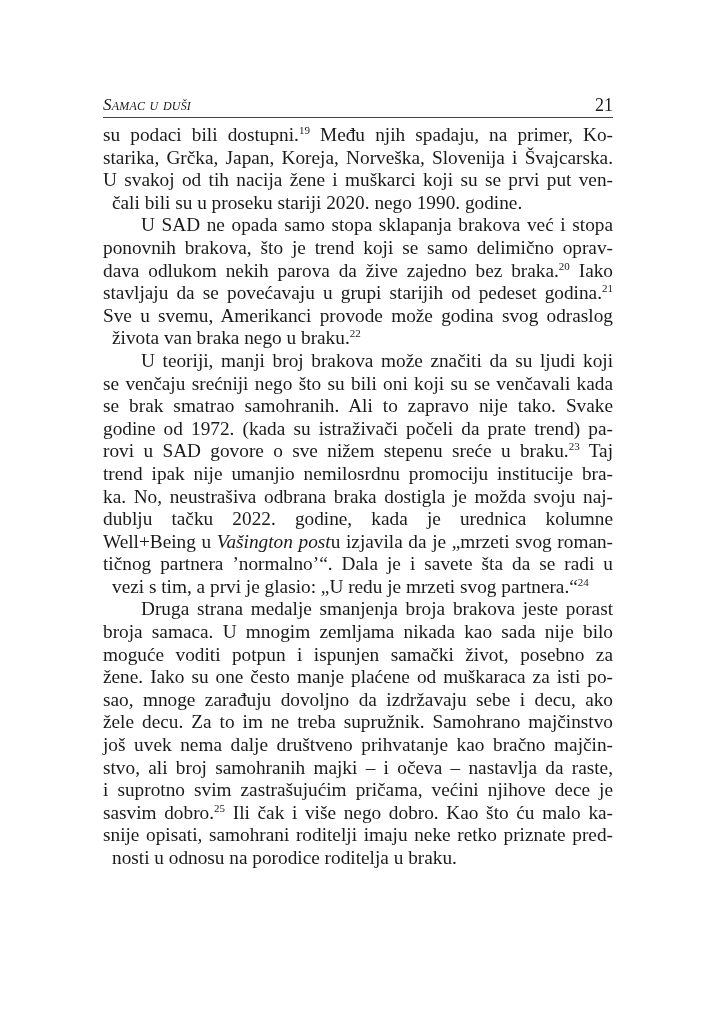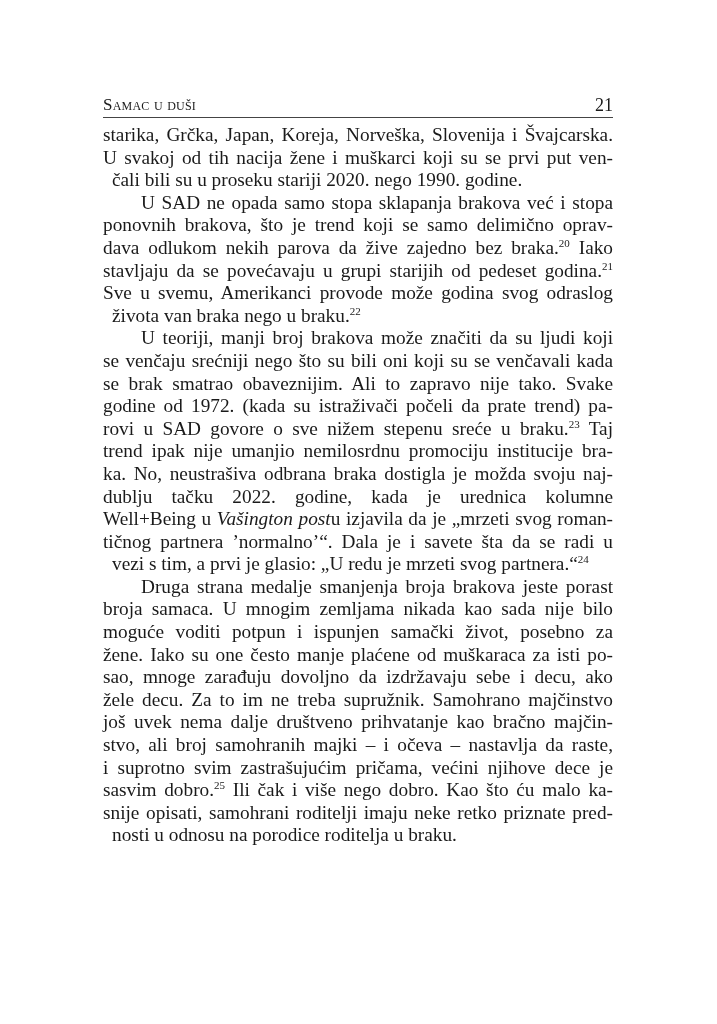--- a/index.html
+++ b/index.html
@@ -27,20 +27,21 @@
       align-items: flex-end;
       border-bottom: 1px solid #444;
       padding-bottom: 3px;
       height: 22px;
     }
     .running-title {
       font-size: 17px;
       font-variant: small-caps;
       letter-spacing: 0.2px;
       line-height: 18px;
+      font-style: italic;
     }
     .page-number {
       font-size: 18px;
       line-height: 18px;
     }
     .body-text {
       margin-top: 6px;
       font-size: 19.3px;
       line-height: 22.6px;
       text-align: justify;
@@ -73,38 +74,39 @@
 
 <div class="page">
   <div class="running-head">
     <span class="running-title">Samac u duši</span>
     <span class="page-number">21</span>
   </div>
 
   <div class="body-text">
 
     <p class="para">
+      <span class="line"><span>su podaci bili dostupni.</span><sup>19</sup><span> Među njih spadaju, na primer, Ko-</span></span>
       <span class="line">starika, Grčka, Japan, Koreja, Norveška, Slovenija i Švajcarska.</span>
       <span class="line">U svakoj od tih nacija žene i muškarci koji su se prvi put ven-</span>
       <span class="line last">čali bili su u proseku stariji 2020. nego 1990. godine.</span>
     </p>
 
     <p class="para">
       <span class="line" style="padding-left:38px">U SAD ne opada samo stopa sklapanja brakova već i stopa</span>
       <span class="line">ponovnih brakova, što je trend koji se samo delimično oprav-</span>
       <span class="line"><span>dava odlukom nekih parova da žive zajedno bez braka.</span><sup>20</sup><span> Iako</span></span>
       <span class="line"><span>stavljaju da se povećavaju u grupi starijih od pedeset godina.</span><sup>21</sup></span>
       <span class="line">Sve u svemu, Amerikanci provode može godina svog odraslog</span>
       <span class="line last"><span>života van braka nego u braku.</span><sup>22</sup></span>
     </p>
 
     <p class="para">
       <span class="line" style="padding-left:38px">U teoriji, manji broj brakova može značiti da su ljudi koji</span>
       <span class="line">se venčaju srećniji nego što su bili oni koji su se venčavali kada</span>
-      <span class="line">se brak smatrao obaveznijim. Ali to zapravo nije tako. Svake</span>
+      <span class="line">se brak smatrao samohranih. Ali to zapravo nije tako. Svake</span>
       <span class="line">godine od 1972. (kada su istraživači počeli da prate trend) pa-</span>
       <span class="line"><span>rovi u SAD govore o sve nižem stepenu sreće u braku.</span><sup>23</sup><span> Taj</span></span>
       <span class="line">trend ipak nije umanjio nemilosrdnu promociju institucije bra-</span>
       <span class="line">ka. No, neustrašiva odbrana braka dostigla je možda svoju naj-</span>
       <span class="line">dublju tačku 2022. godine, kada je urednica kolumne</span>
       <span class="line"><span>Well+Being u </span><em>Vašington post</em><span>u izjavila da je „mrzeti svog roman-</span></span>
       <span class="line">tičnog partnera ’normalno’“. Dala je i savete šta da se radi u</span>
       <span class="line last"><span>vezi s tim, a prvi je glasio: „U redu je mrzeti svog partnera.“</span><sup>24</sup></span>
     </p>
 

